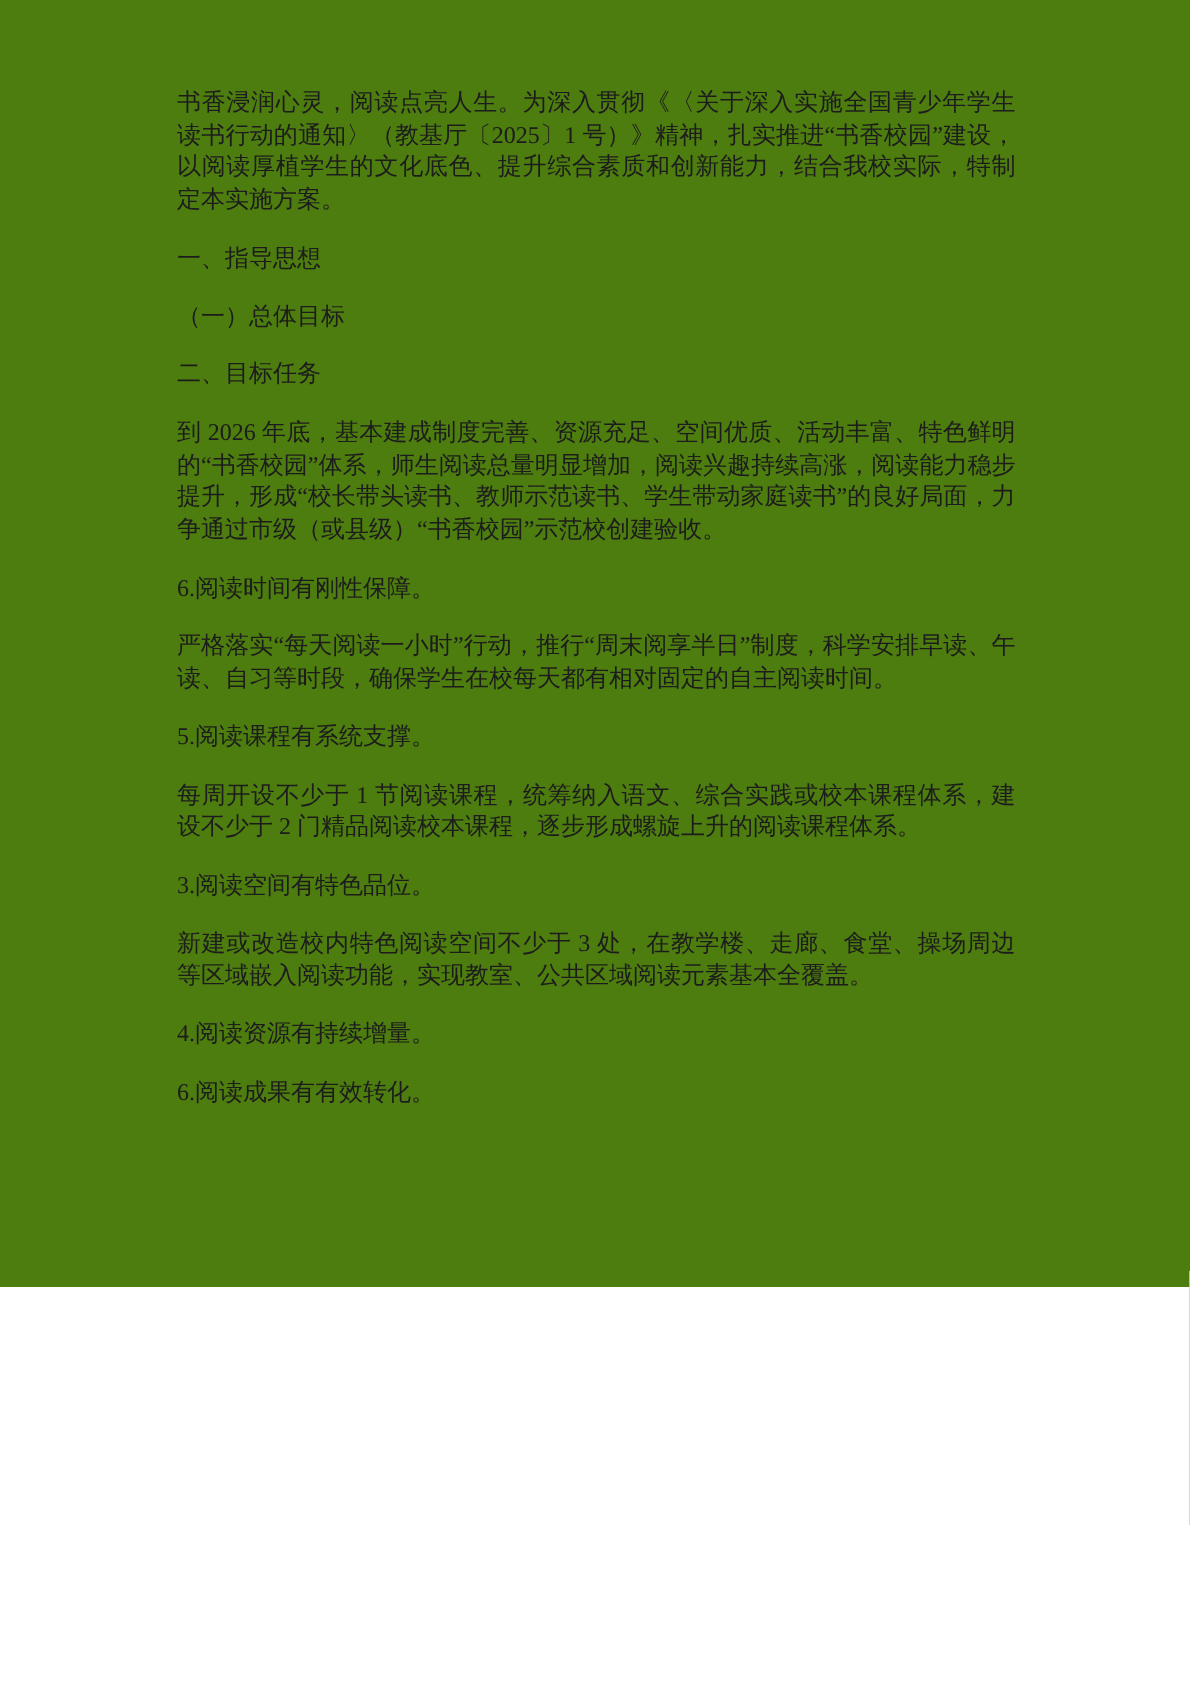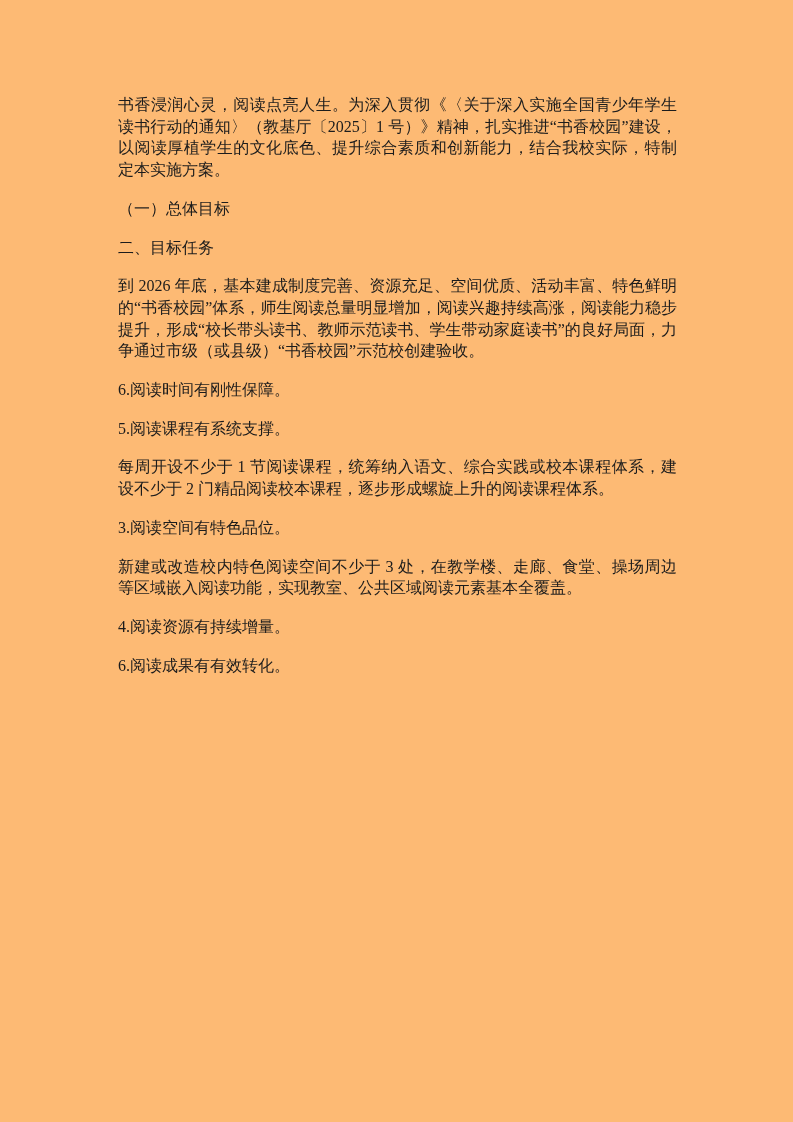--- a/index.html
+++ b/index.html
@@ -8,46 +8,48 @@
     background: #ffffff;
   }
   body {
     width: 793px;
     height: 1122px;
     overflow: hidden;
   }
   .page {
     box-sizing: border-box;
     width: 793px;
-    height: 1122px;
-    background: #fdba74;
-    padding: 94px 116px 40px 118px;
+    height: 858px;
+    background: #4d7c0f;
+    padding: 58px 116px 40px 118px;
     font-family: "Liberation Serif", "DejaVu Serif", serif;
     font-size: 16px;
     line-height: 21.7px;
     color: #1c1c1c;
   }
   .block {
     margin: 0 0 17px 0;
     text-align: justify;
     text-justify: inter-ideograph;
     word-break: break-all;
   }
   .block:last-child {
     margin-bottom: 0;
   }
 </style>
 </head>
 <body>
 
 <div class="page">
   <p class="block">书香浸润心灵，阅读点亮人生。为深入贯彻《〈关于深入实施全国青少年学生读书行动的通知〉（教基厅〔2025〕1 号）》精神，扎实推进“书香校园”建设，以阅读厚植学生的文化底色、提升综合素质和创新能力，结合我校实际，特制定本实施方案。</p>
+  <p class="block">一、指导思想</p>
   <p class="block">（一）总体目标</p>
   <p class="block">二、目标任务</p>
   <p class="block">到 2026 年底，基本建成制度完善、资源充足、空间优质、活动丰富、特色鲜明的“书香校园”体系，师生阅读总量明显增加，阅读兴趣持续高涨，阅读能力稳步提升，形成“校长带头读书、教师示范读书、学生带动家庭读书”的良好局面，力争通过市级（或县级）“书香校园”示范校创建验收。</p>
   <p class="block">6.阅读时间有刚性保障。</p>
+  <p class="block">严格落实“每天阅读一小时”行动，推行“周末阅享半日”制度，科学安排早读、午读、自习等时段，确保学生在校每天都有相对固定的自主阅读时间。</p>
   <p class="block">5.阅读课程有系统支撑。</p>
   <p class="block">每周开设不少于 1 节阅读课程，统筹纳入语文、综合实践或校本课程体系，建设不少于 2 门精品阅读校本课程，逐步形成螺旋上升的阅读课程体系。</p>
   <p class="block">3.阅读空间有特色品位。</p>
   <p class="block">新建或改造校内特色阅读空间不少于 3 处，在教学楼、走廊、食堂、操场周边等区域嵌入阅读功能，实现教室、公共区域阅读元素基本全覆盖。</p>
   <p class="block">4.阅读资源有持续增量。</p>
   <p class="block">6.阅读成果有有效转化。</p>
 </div>
 
 </body></html>

